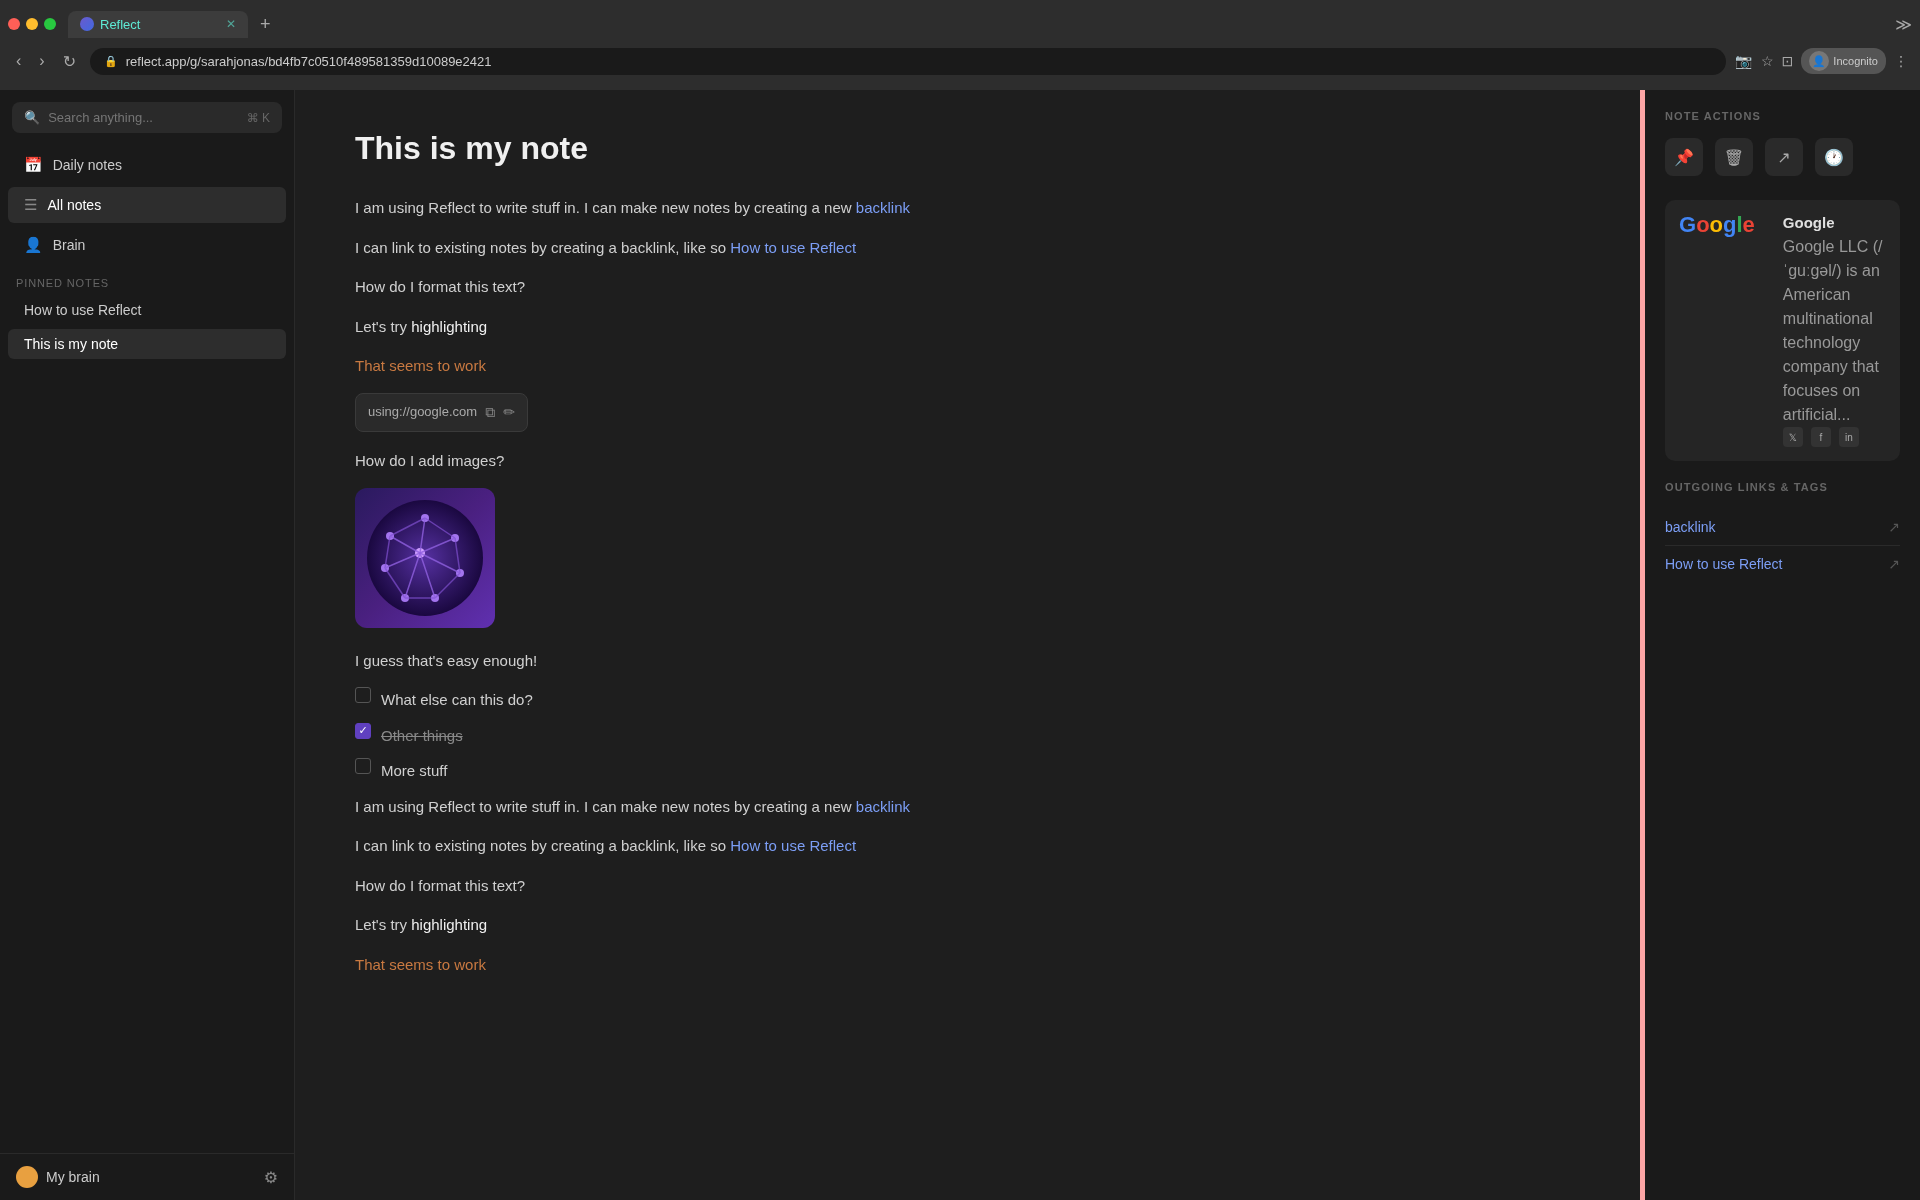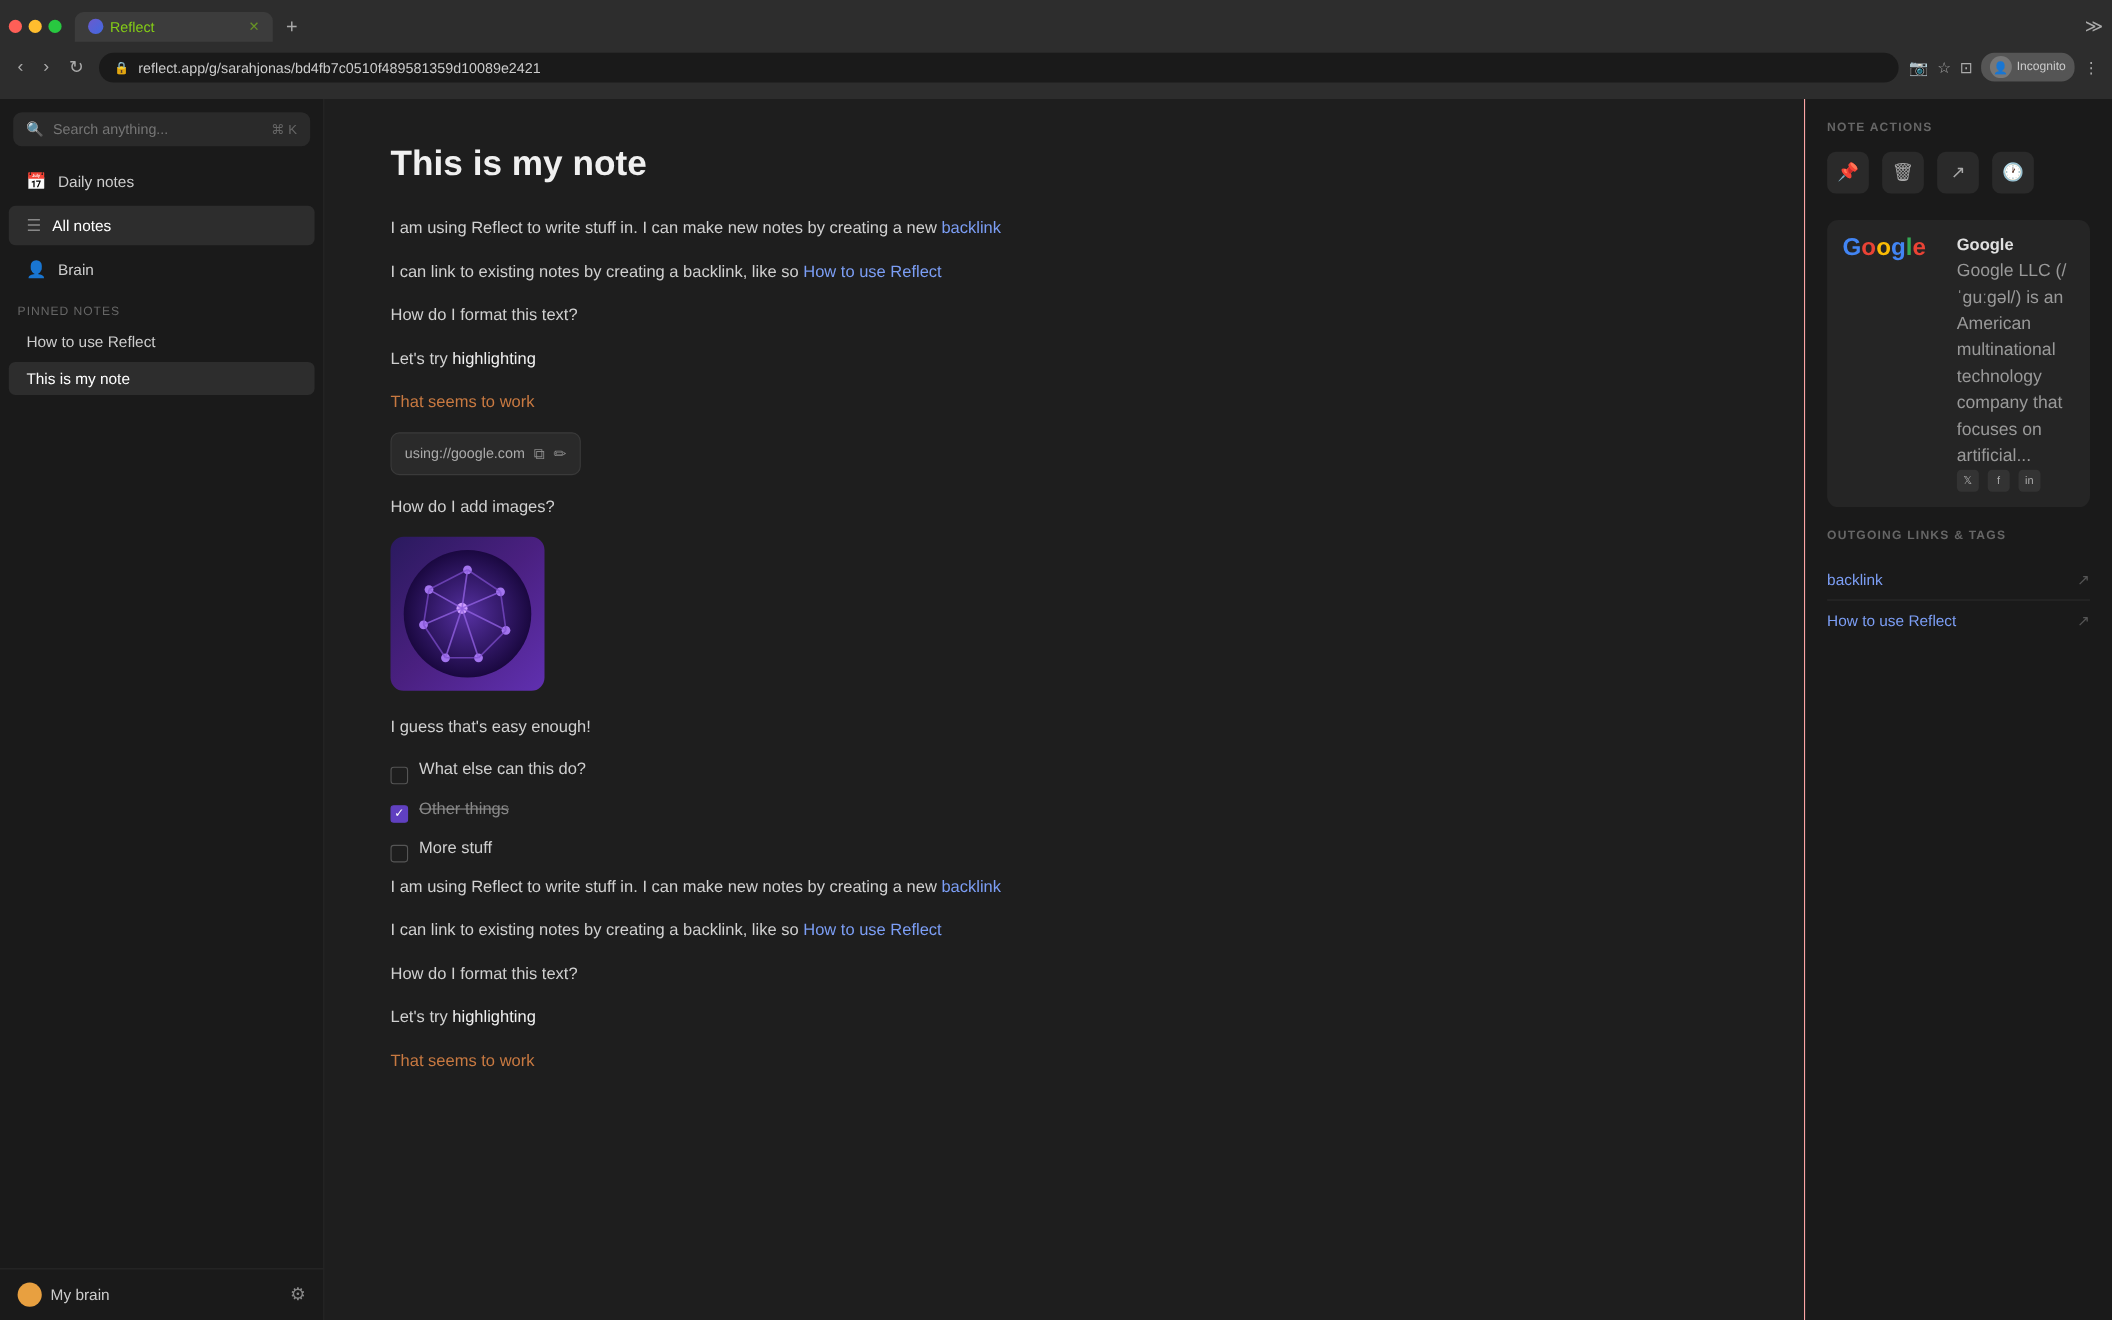--- a/index.html
+++ b/index.html
@@ -1,21 +1,21 @@
 <!DOCTYPE html>
 <html><head>
   <meta charset="utf-8">
   <style>
     * { box-sizing: border-box; margin: 0; padding: 0; }
     body { font-family: -apple-system, BlinkMacSystemFont, 'Segoe UI', sans-serif; background: #1e1e1e; color: #e0e0e0; height: 1200px; overflow: hidden; }
 
     
     .browser-chrome { background: #2d2d2d; height: 90px; display: flex; flex-direction: column; }
     .tab-bar { display: flex; align-items: center; padding: 8px 8px 0; height: 40px; gap: 4px; }
-    .tab { display: flex; align-items: center; gap: 6px; background: #3c3c3c; border-radius: 8px 8px 0 0; padding: 6px 12px; font-size: 13px; color: #84cc16; min-width: 180px; justify-content: center; }
+    .tab { display: flex; align-items: center; gap: 6px; background: #3c3c3c; border-radius: 8px 8px 0 0; padding: 6px 12px; font-size: 13px; color: #5eead4; min-width: 180px; justify-content: center; }
     .tab-favicon { width: 14px; height: 14px; background: linear-gradient(135deg, #6a5acd, #4169e1); border-radius: 50%; }
     .tab-close { margin-left: auto; cursor: pointer; opacity: 0.6; font-size: 12px; }
     .tab-new { background: none; border: none; color: #aaa; font-size: 18px; cursor: pointer; padding: 4px 8px; }
     .tab-dots { margin-left: auto; color: #aaa; font-size: 16px; }
     .traffic-lights { display: flex; gap: 6px; align-items: center; margin-right: 8px; }
     .tl { width: 12px; height: 12px; border-radius: 50%; }
     .tl-red { background: #ff5f57; }
     .tl-yellow { background: #ffbd2e; }
     .tl-green { background: #28c840; }
 
@@ -54,28 +54,28 @@
     .note-body { max-width: 720px; font-size: 15px; line-height: 1.7; color: #d0d0d0; }
     .note-body p { margin-bottom: 14px; }
     .backlink { color: #7c9ef5; text-decoration: none; }
     .bold-text { font-weight: 400; color: #f0f0f0; }
     .colored-link { color: #c87941; text-decoration: none; }
     .link-tooltip { display: flex; align-items: center; gap: 8px; background: #2a2a2a; border: 1px solid #3a3a3a; border-radius: 8px; padding: 7px 12px; font-size: 13px; color: #aaa; width: fit-content; margin-bottom: 16px; }
     .link-tooltip-url { color: #aaa; }
     .link-tooltip-icon { cursor: pointer; color: #888; font-size: 14px; }
     .note-image { width: 140px; height: 140px; background: linear-gradient(135deg, #2a1a5e, #4a2080, #6030b0); border-radius: 12px; margin: 12px 0 20px; display: flex; align-items: center; justify-content: center; overflow: hidden; }
     .network-svg { width: 120px; height: 120px; }
-    .checkbox-item { display: flex; align-items: flex-end; gap: 10px; margin-bottom: 10px; font-size: 15px; }
+    .checkbox-item { display: flex; align-items: flex-start; gap: 10px; margin-bottom: 10px; font-size: 15px; }
     .checkbox { width: 16px; height: 16px; border-radius: 3px; border: 1.5px solid #555; flex-shrink: 0; cursor: pointer; display: flex; align-items: center; justify-content: center; }
     .checkbox.checked { background: #6040c0; border-color: #6040c0; }
     .checkbox.checked::after { content: '✓'; color: white; font-size: 11px; }
     .strikethrough { text-decoration: line-through; color: #888; }
 
     
-    .right-panel { width: 280px; background: #1a1a1a; border-left: 1px solid #fca5a5; flex-shrink: 0; padding: 20px; overflow-y: auto; }
+    .right-panel { width: 280px; background: #1a1a1a; border-left: 5px solid #fca5a5; flex-shrink: 0; padding: 20px; overflow-y: auto; }
     .panel-section-title { font-size: 11px; font-weight: 600; color: #666; text-transform: uppercase; letter-spacing: 0.1em; margin-bottom: 16px; }
     .note-actions-row { display: flex; gap: 12px; margin-bottom: 24px; }
     .action-btn { width: 38px; height: 38px; border-radius: 8px; background: #2a2a2a; border: none; display: flex; align-items: center; justify-content: center; cursor: pointer; color: #aaa; font-size: 16px; }
     .google-card { display: flex; gap: 28px; background: #252525; border-radius: 10px; padding: 14px; margin-bottom: 20px; }
     .google-logo { font-size: 22px; font-weight: 700; line-height: 1; flex-shrink: 0; }
     .google-logo span:nth-child(1) { color: #4285f4; }
     .google-logo span:nth-child(2) { color: #ea4335; }
     .google-logo span:nth-child(3) { color: #fbbc05; }
     .google-logo span:nth-child(4) { color: #4285f4; }
     .google-logo span:nth-child(5) { color: #34a853; }

